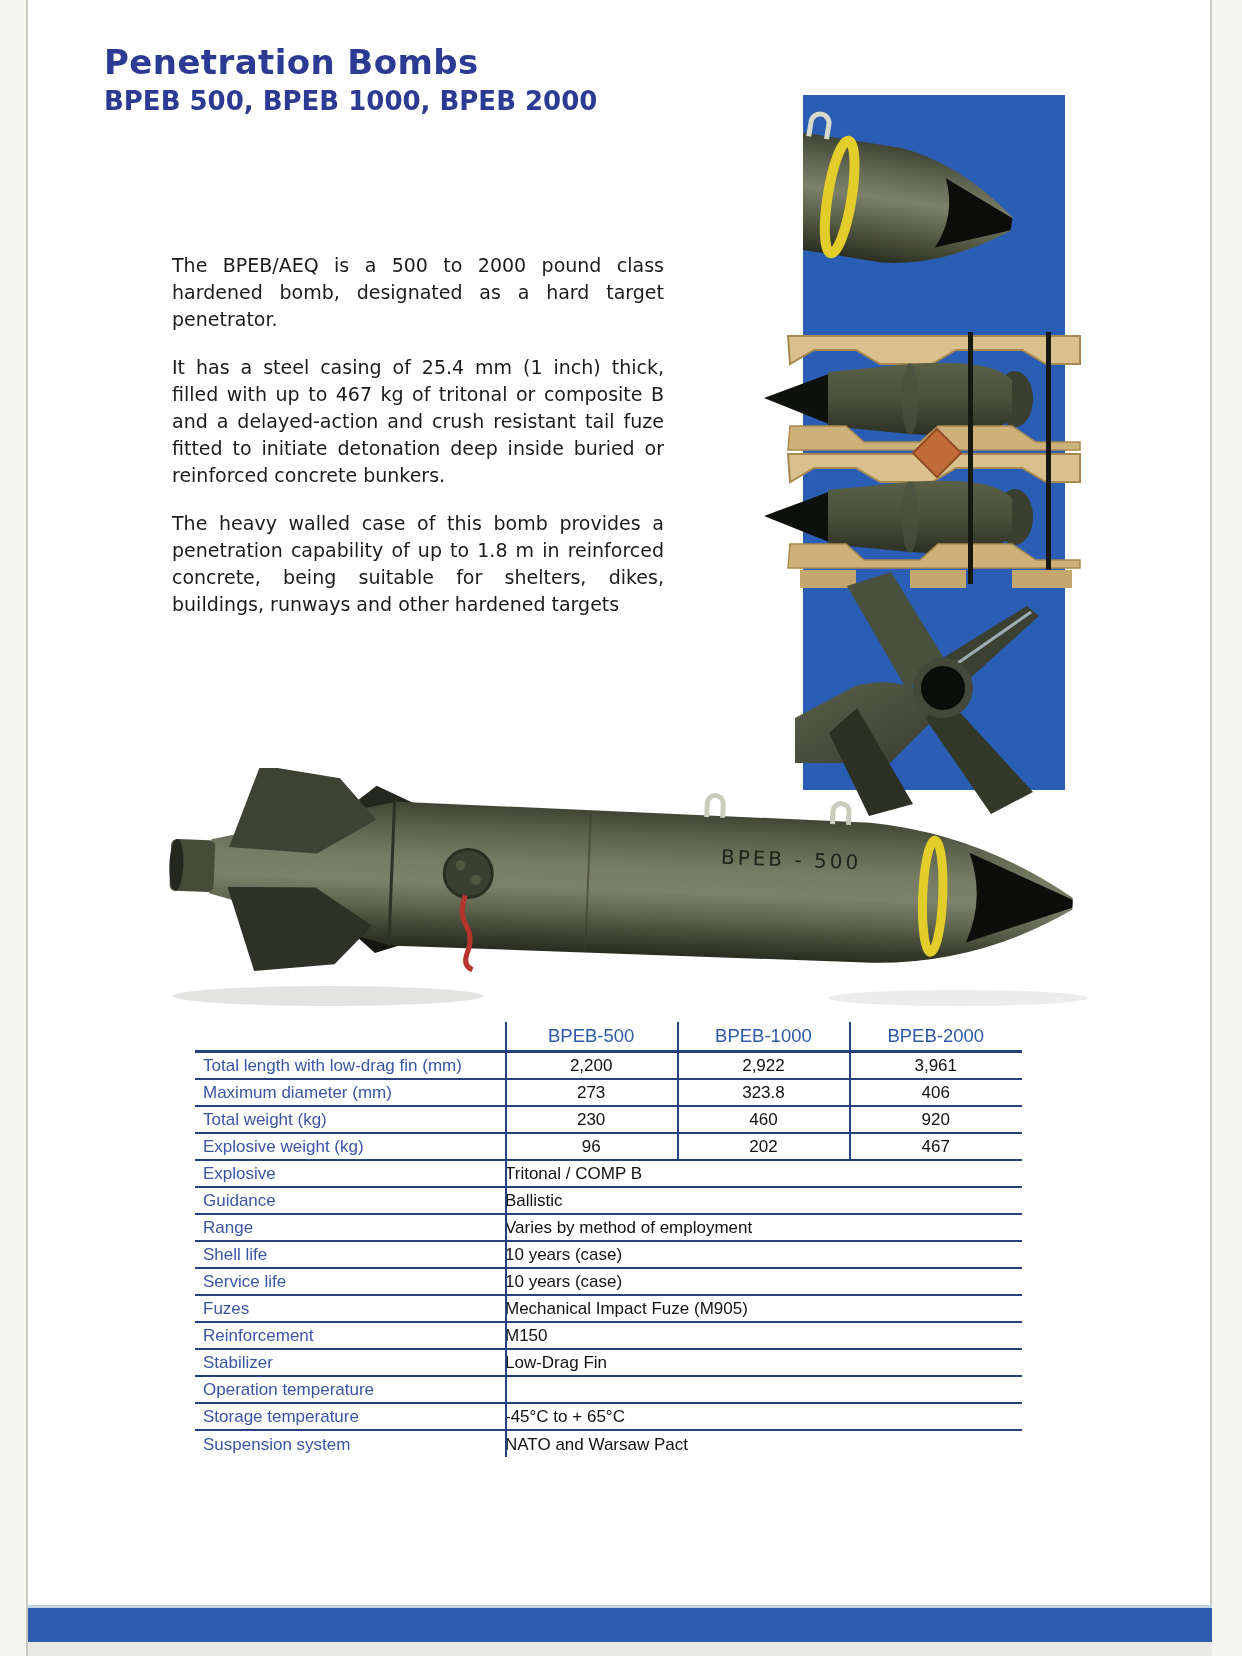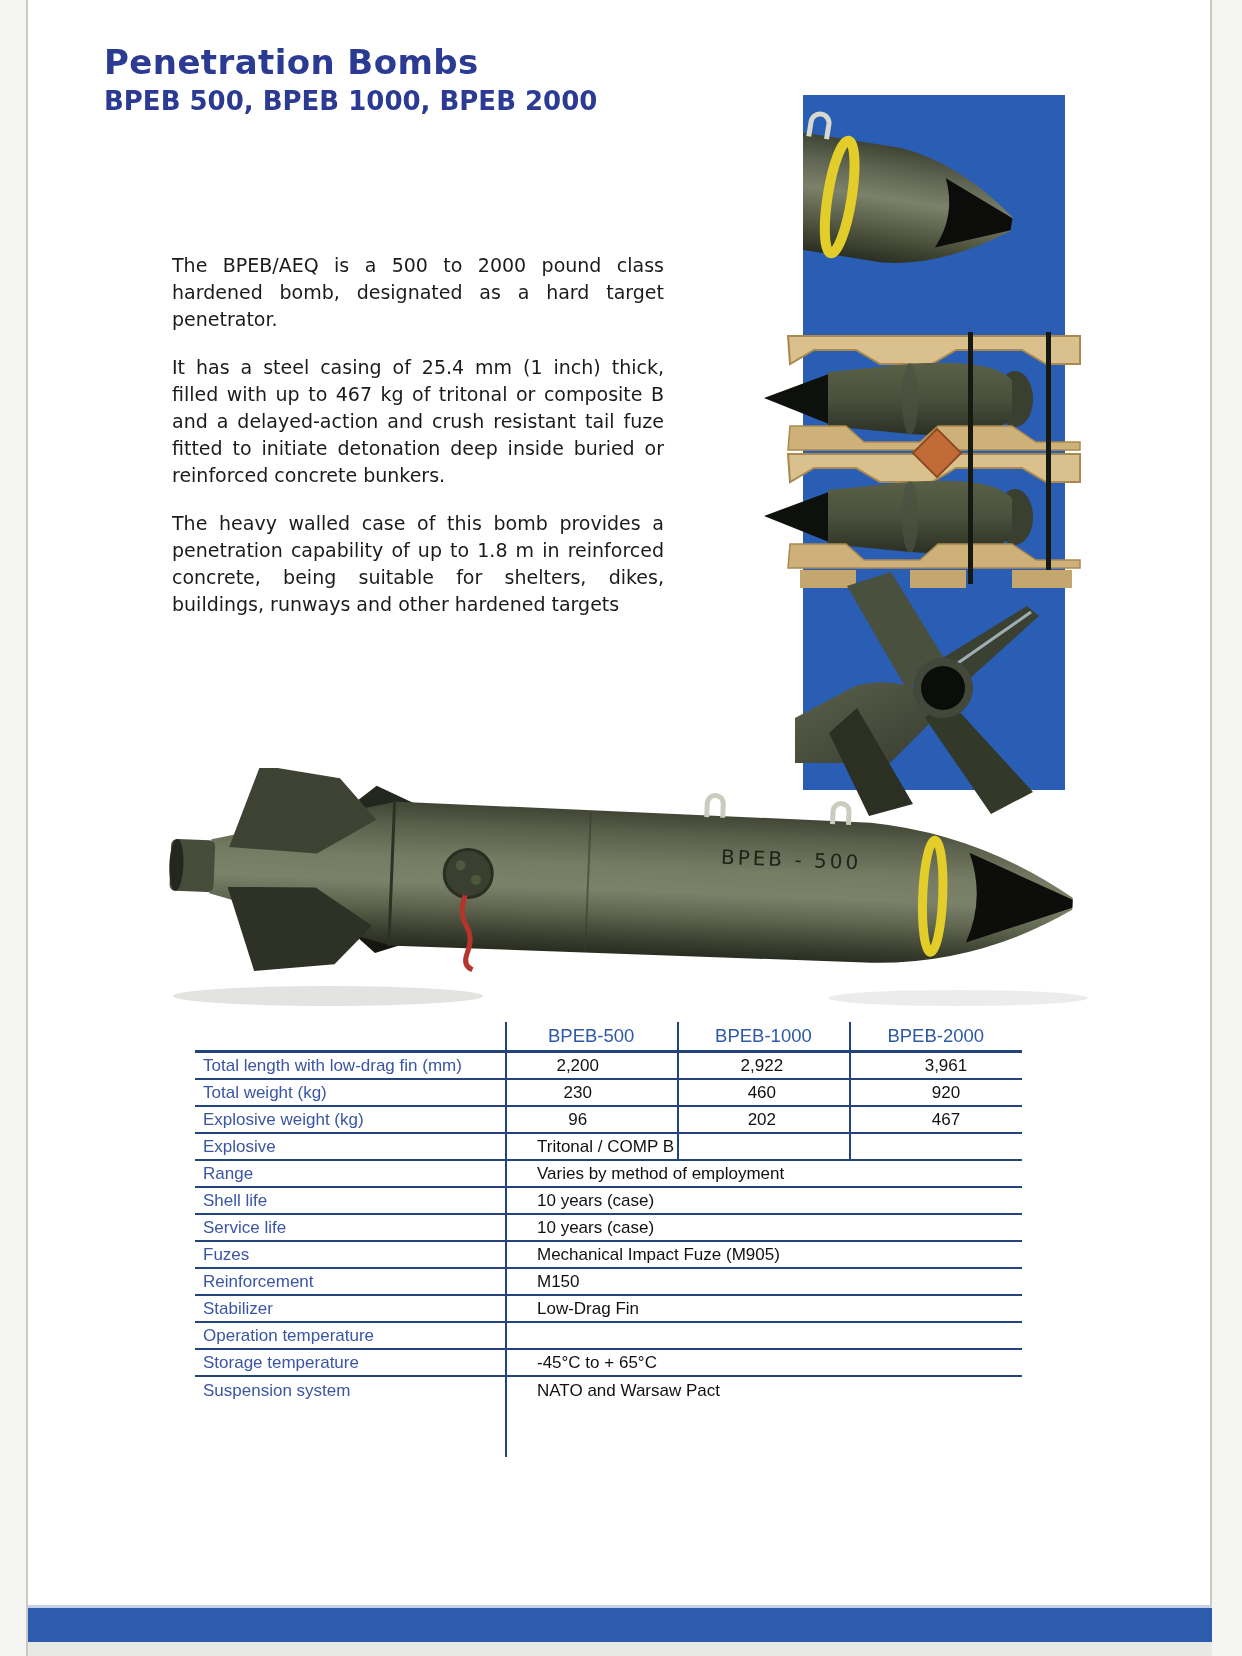--- a/index.html
+++ b/index.html
@@ -19,21 +19,21 @@
 
   
   .photo-band{left:803px;top:95px;width:262px;height:695px;background:#2a5db4;}
   .photo-top{left:803px;top:95px;width:262px;height:252px;overflow:hidden;}
   .photo-pallet{left:760px;top:330px;width:345px;height:260px;}
   .photo-fins{left:795px;top:568px;width:270px;height:252px;}
   .main-bomb{left:168px;top:768px;width:935px;height:240px;}
 
   
   .spec-table{left:195px;top:1022px;width:827px;font-family:"Liberation Sans",sans-serif;color:#111;}
-  .trow{display:flex;align-items:center;height:27px;border-bottom:2px solid #24427c;box-sizing:border-box;gap:32px;}
+  .trow{display:flex;align-items:center;height:27px;border-bottom:2px solid #24427c;box-sizing:border-box;}
   .trow.last{border-bottom:none;}
   .thead{display:flex;align-items:center;height:31px;border-bottom:3px solid #24427c;box-sizing:border-box;}
   .h-label{width:310px;}
   .h-col{width:172.3px;text-align:center;color:#2d5aa6;font-size:18.5px;}
   .cell-label{width:302px;padding-left:8px;color:#3a55a4;font-size:17px;white-space:nowrap;}
   .cell-num{width:172.3px;text-align:center;font-size:17px;}
   .cell-span{flex:1;font-size:17px;}
   .vline{position:absolute;width:2px;background:#24427c;}
   .v-full{left:310px;top:0;height:435px;}
   .v-2{left:482px;top:0;height:139px;}
@@ -179,37 +179,47 @@
       <div class="h-col">BPEB-2000</div>
     </div>
 
     <div class="trow">
       <div class="cell-label">Total length with low-drag fin (mm)</div>
       <div class="cell-num">2,200</div>
       <div class="cell-num">2,922</div>
       <div class="cell-num">3,961</div>
     </div>
     <div class="trow">
+      <div class="cell-label">Maximum diameter (mm)</div>
+      <div class="cell-num">273</div>
+      <div class="cell-num">323.8</div>
+      <div class="cell-num">406</div>
+    </div>
+    <div class="trow">
       <div class="cell-label">Total weight (kg)</div>
       <div class="cell-num">230</div>
       <div class="cell-num">460</div>
       <div class="cell-num">920</div>
     </div>
     <div class="trow">
       <div class="cell-label">Explosive weight (kg)</div>
       <div class="cell-num">96</div>
       <div class="cell-num">202</div>
       <div class="cell-num">467</div>
     </div>
 
     <div class="trow">
       <div class="cell-label">Explosive</div>
       <div class="cell-span">Tritonal / COMP B</div>
     </div>
     <div class="trow">
+      <div class="cell-label">Guidance</div>
+      <div class="cell-span">Ballistic</div>
+    </div>
+    <div class="trow">
       <div class="cell-label">Range</div>
       <div class="cell-span">Varies by method of employment</div>
     </div>
     <div class="trow">
       <div class="cell-label">Shell life</div>
       <div class="cell-span">10 years (case)</div>
     </div>
     <div class="trow">
       <div class="cell-label">Service life</div>
       <div class="cell-span">10 years (case)</div>

